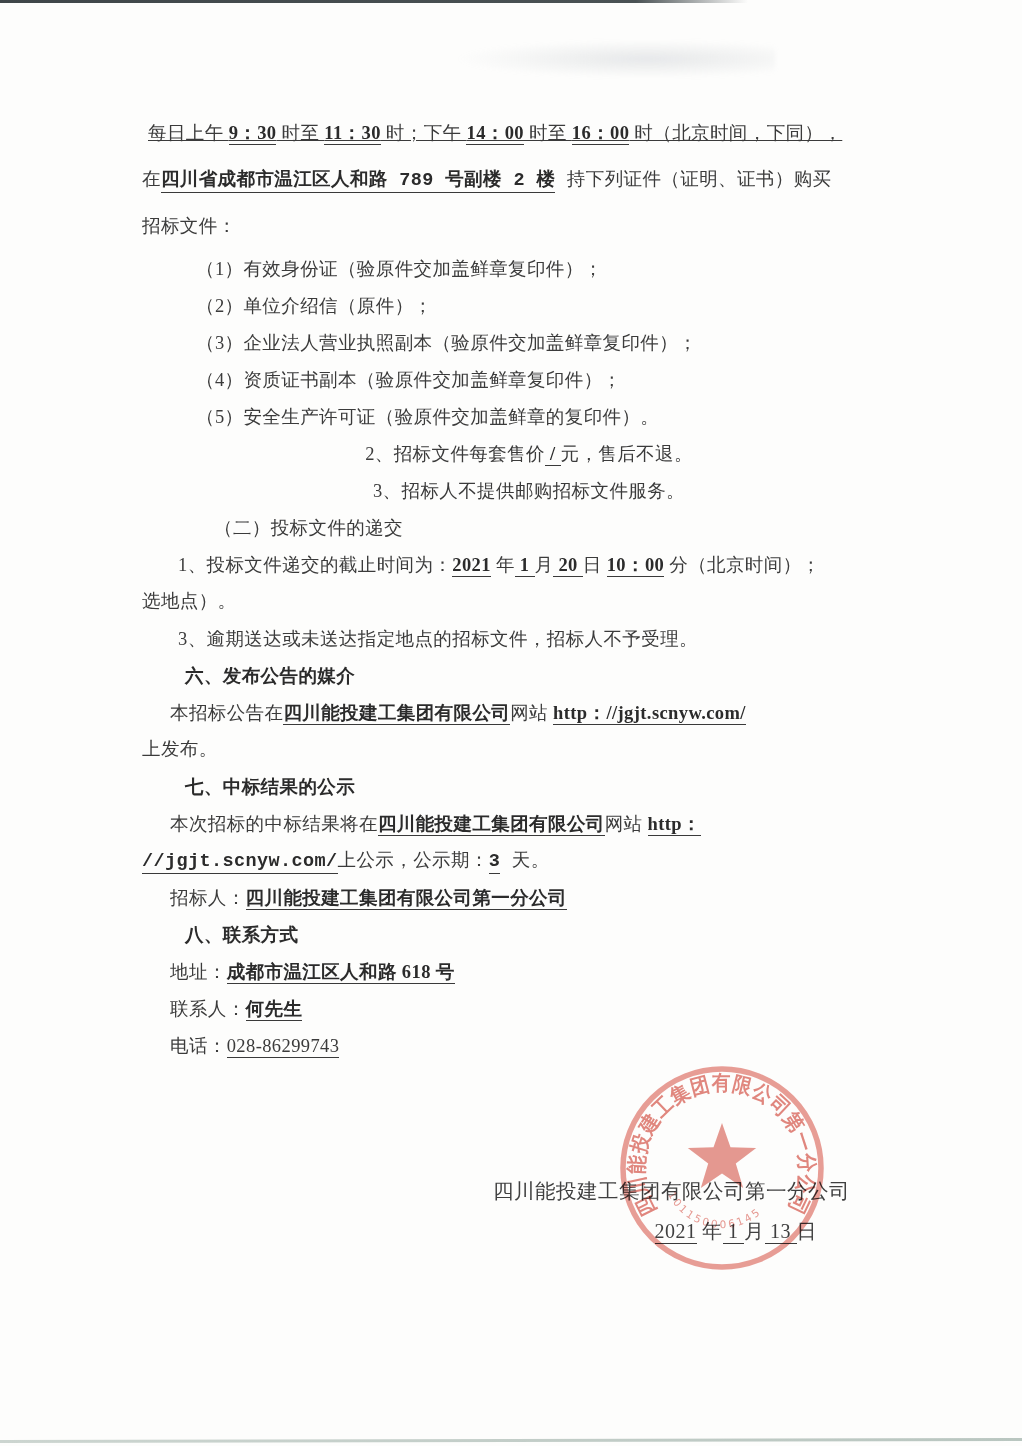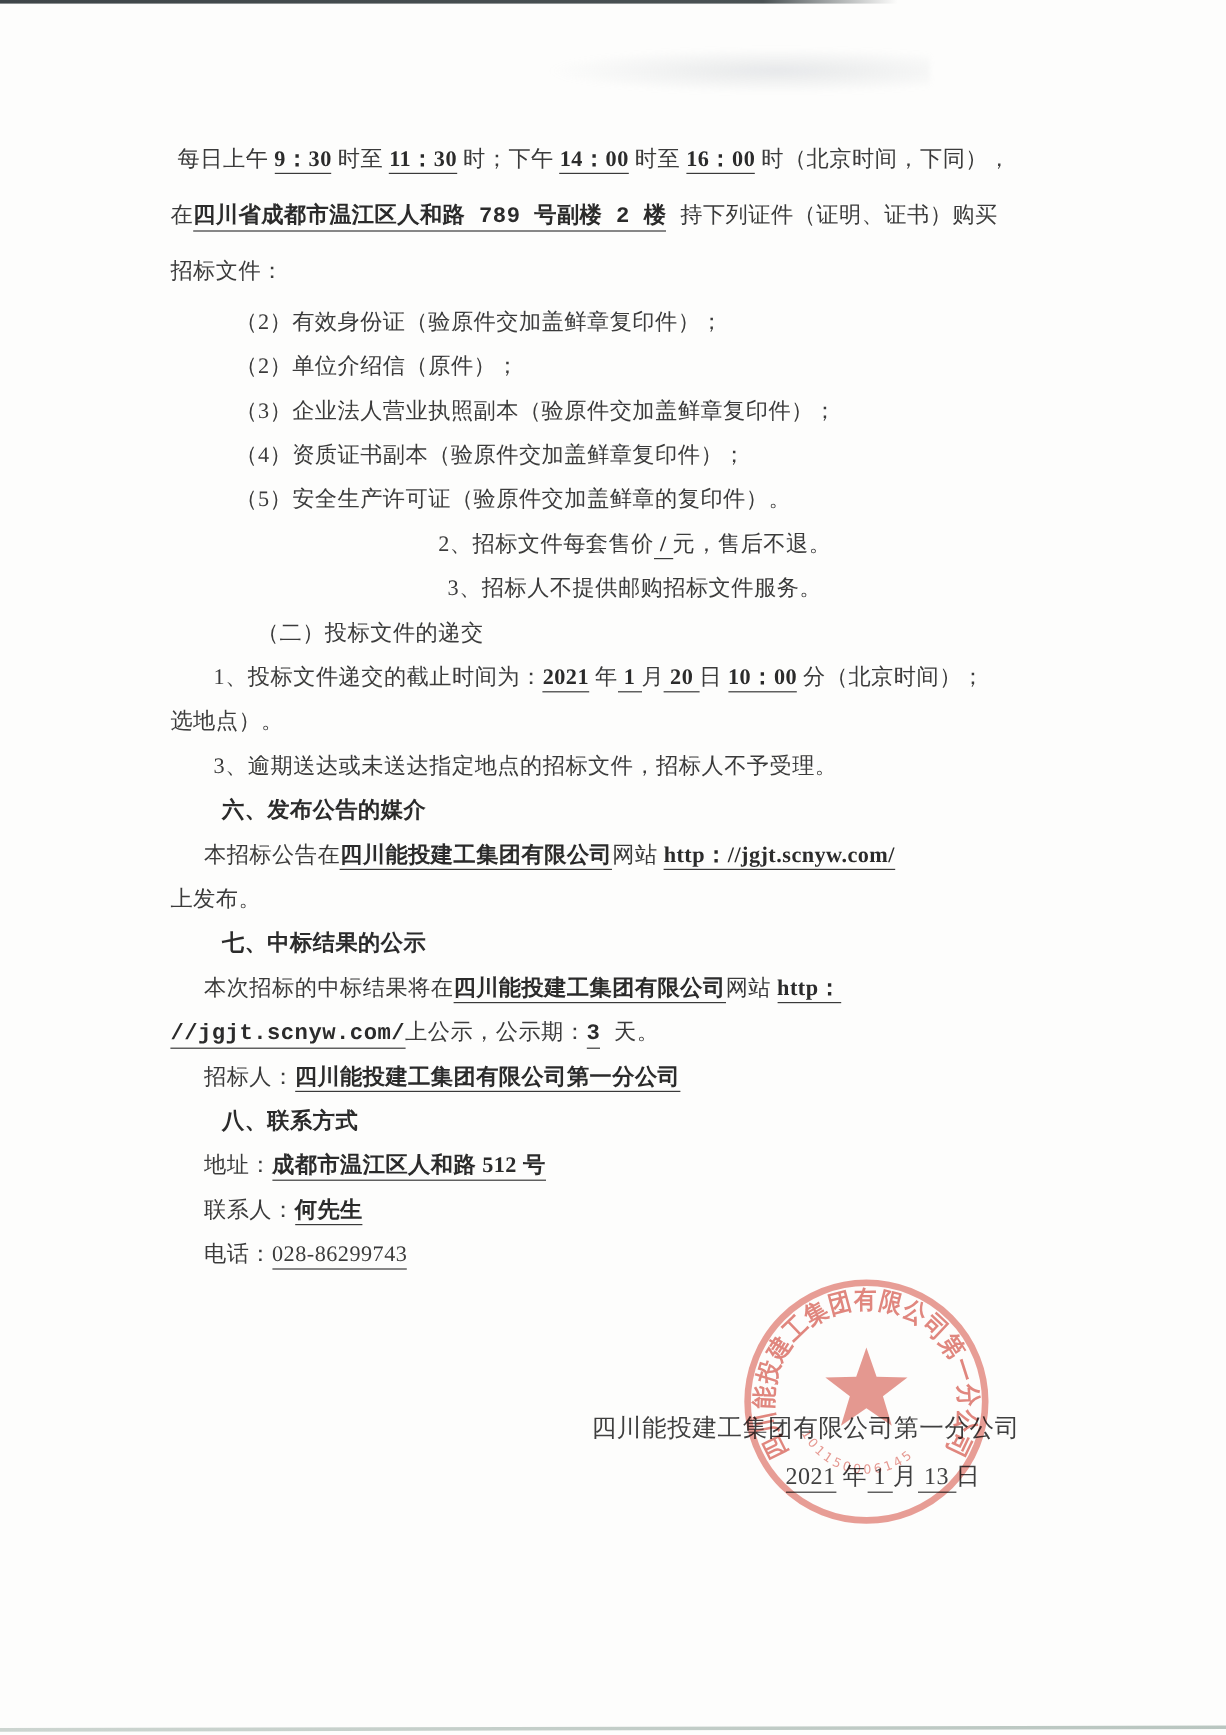--- a/index.html
+++ b/index.html
@@ -32,21 +32,21 @@
     box-sizing:border-box;
     padding:0 150px 0 142px;
     font-size:18.5px;
     letter-spacing:.4px;
   }
   .line{line-height:37px;white-space:nowrap;}
   .line.wide{line-height:47px;}
   .b{font-weight:700;color:#2b2b2b;}
   .u{border-bottom:1.6px solid #3a3a3a;padding-bottom:1px;}
   .ind-flush{margin-left:0;font-family:Liberation Mono, monospace;}
-  .ind-body{margin-left:6px;}
+  .ind-body{margin-left:6px;text-decoration:underline;}
   .ind-item{margin-left:54px;}
   .ind-num{margin-left:44px;text-align:center;}
   .ind-sect{margin-left:72px;}
   .ind-sub{margin-left:36px;}
   .ind-para{margin-left:28px;}
   .ind-heading{margin-left:43px;font-weight:700;color:#2b2b2b;}
   
   .sig{position:absolute;left:0;top:1178px;width:100%;box-sizing:border-box;}
   .sig-company{
     text-align:right;padding-right:172px;
@@ -74,40 +74,40 @@
 
 <div class="page">
 
   <div class="scan-line-top"></div>
   <div class="smudge"></div>
 
   <main class="doc">
       <div class="line ind-body wide"><span class="">每日上午 </span><span class="b u">9：30</span><span class=""> 时至 </span><span class="b u">11：30</span><span class=""> 时；下午 </span><span class="b u">14：00</span><span class=""> 时至 </span><span class="b u">16：00</span><span class=""> 时（北京时间，下同），</span></div>
       <div class="line ind-flush wide"><span class="">在</span><span class="b u">四川省成都市温江区人和路 789 号副楼 2 楼</span><span class=""> 持下列证件（证明、证书）购买</span></div>
       <div class="line ind-flush wide"><span class="">招标文件：</span></div>
-      <div class="line ind-item"><span class="">（2）有效身份证（验原件交加盖鲜章复印件）；</span></div>
+      <div class="line ind-item"><span class="">（1）有效身份证（验原件交加盖鲜章复印件）；</span></div>
       <div class="line ind-item"><span class="">（2）单位介绍信（原件）；</span></div>
       <div class="line ind-item"><span class="">（3）企业法人营业执照副本（验原件交加盖鲜章复印件）；</span></div>
       <div class="line ind-item"><span class="">（4）资质证书副本（验原件交加盖鲜章复印件）；</span></div>
       <div class="line ind-item"><span class="">（5）安全生产许可证（验原件交加盖鲜章的复印件）。</span></div>
       <div class="line ind-num"><span class="">2、招标文件每套售价</span><span class="b u"> / </span><span class="">元，售后不退。</span></div>
       <div class="line ind-num"><span class="">3、招标人不提供邮购招标文件服务。</span></div>
       <div class="line ind-sect"><span class="">（二）投标文件的递交</span></div>
       <div class="line ind-sub"><span class="">1、投标文件递交的截止时间为：</span><span class="b u">2021</span><span class=""> 年</span><span class="b u"> 1 </span><span class="">月</span><span class="b u"> 20 </span><span class="">日 </span><span class="b u">10：00</span><span class=""> 分（北京时间）；</span></div>
       <div class="line ind-flush"><span class="">选地点）。</span></div>
       <div class="line ind-sub"><span class="">3、逾期送达或未送达指定地点的招标文件，招标人不予受理。</span></div>
       <div class="line ind-heading"><span class="b ">六、发布公告的媒介</span></div>
       <div class="line ind-para"><span class="">本招标公告在</span><span class="b u">四川能投建工集团有限公司</span><span class="">网站 </span><span class="b u">http：//jgjt.scnyw.com/</span></div>
       <div class="line ind-flush"><span class="">上发布。</span></div>
       <div class="line ind-heading"><span class="b ">七、中标结果的公示</span></div>
       <div class="line ind-para"><span class="">本次招标的中标结果将在</span><span class="b u">四川能投建工集团有限公司</span><span class="">网站 </span><span class="b u">http：</span></div>
       <div class="line ind-flush"><span class="b u">//jgjt.scnyw.com/</span><span class="">上公示，公示期：</span><span class="b u">3</span><span class=""> 天。</span></div>
       <div class="line ind-para"><span class="">招标人：</span><span class="b u">四川能投建工集团有限公司第一分公司</span></div>
       <div class="line ind-heading"><span class="b ">八、联系方式</span></div>
-      <div class="line ind-para"><span class="">地址：</span><span class="b u">成都市温江区人和路 512 号</span></div>
+      <div class="line ind-para"><span class="">地址：</span><span class="b u">成都市温江区人和路 618 号</span></div>
       <div class="line ind-para"><span class="">联系人：</span><span class="b u">何先生</span></div>
       <div class="line ind-para"><span class="">电话：</span><span class="u">028-86299743</span></div>
     </main>
 
   <div class="sig">
     <div class="sig-company">四川能投建工集团有限公司第一分公司</div>
     <div class="sig-date">
       <span class="u">2021</span><span> 年</span><span class="u"> 1 </span><span>月</span><span class="u"> 13 </span><span>日</span>
     </div>
   </div>

